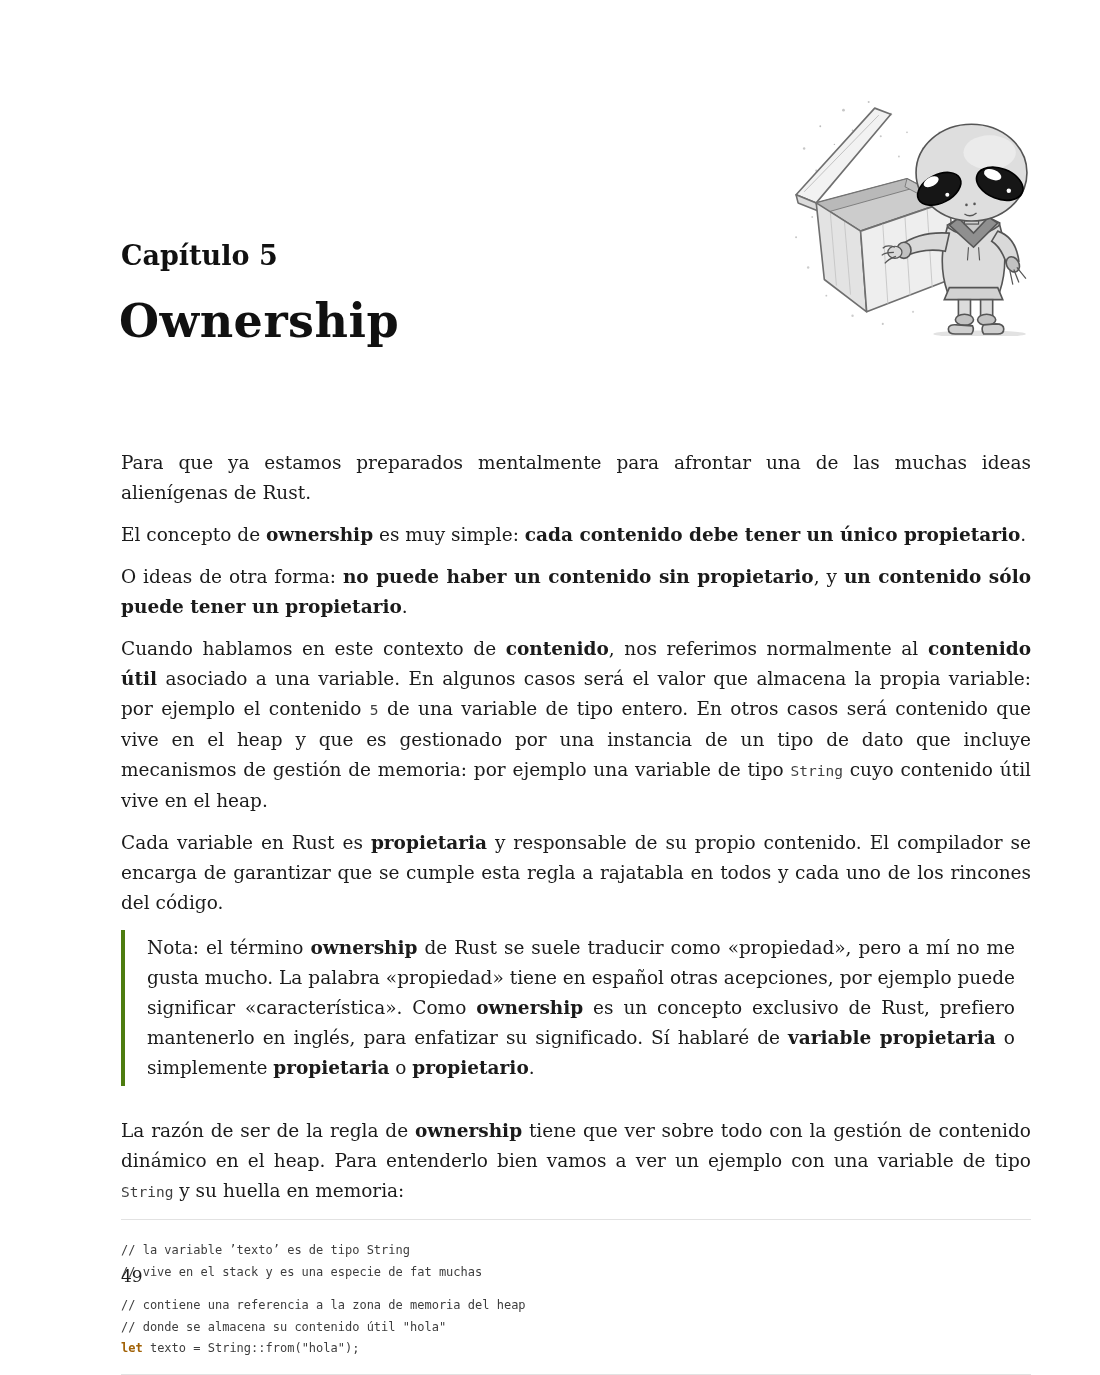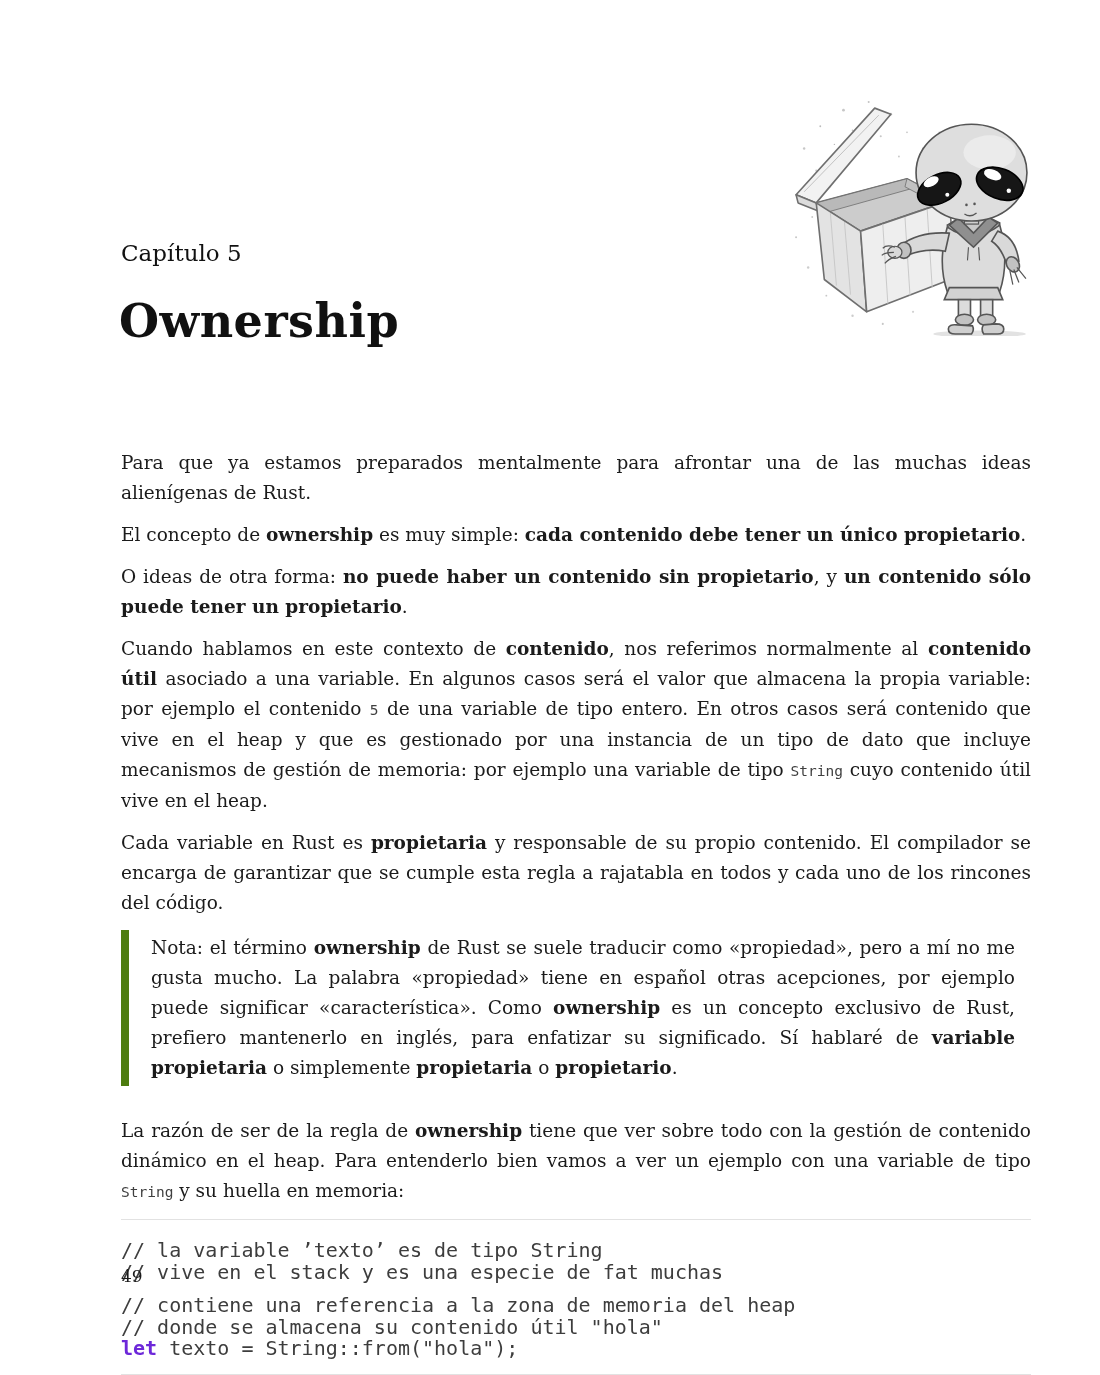--- a/index.html
+++ b/index.html
@@ -2,44 +2,44 @@
 <html lang="es"><head>
 <meta charset="utf-8">
 <style>
   html,body{margin:0;padding:0;}
   body{
     width:1100px;height:1375px;position:relative;background:#ffffff;
     font-family:"DejaVu Serif","Liberation Serif",serif;color:#1b1b1b;
     overflow:hidden;
   }
   .illustration{position:absolute;left:786px;top:96px;width:246px;height:240px;}
-  .chapter-label{position:absolute;left:121px;top:240px;font-size:23px;font-weight:normal;color:#111;}
+  .chapter-label{position:absolute;left:121px;top:240px;font-size:27px;font-weight:bold;color:#111;}
   .chapter-title{position:absolute;left:119px;top:294px;font-size:46px;font-weight:bold;color:#111;margin:0;letter-spacing:.5px;}
   .content{position:absolute;left:121px;top:448px;width:910px;}
   .content p{
     margin:0 0 12px 0;font-size:18.5px;line-height:30px;text-align:justify;
     hyphens:auto;-webkit-hyphens:auto;
   }
   .seg-b{font-weight:bold;}
   .seg-i{}
   .seg-m{font-family:"DejaVu Sans Mono","Liberation Mono",monospace;font-size:14.5px;color:#3f3f3f;}
   .note-block{
-    margin:10px 0 30px 0;border-left:8px solid #4d7c0f;padding:3px 16px 3px 22px;
+    margin:10px 0 30px 0;border-left:4px solid #4d7c0f;padding:3px 16px 3px 22px;
   }
   .note-block p{margin:0;}
   .code-block{
     margin:4px 0 32px 0;border-top:1px solid #e2e2e2;border-bottom:1px solid #e2e2e2;
     padding:20px 0 14px 0;
     font-family:"DejaVu Sans Mono","Liberation Mono",monospace;
-    font-size:20px;line-height:21.5px;color:#3d3d3d;
+    font-size:12px;line-height:21.5px;color:#3d3d3d;
   }
   .code-line{white-space:pre;}
   .code-line.blank{height:12px;line-height:12px;}
   .seg-c{color:#3d3d3d;}
-  .seg-cb{font-weight:bold;color:#6d28d9;}
+  .seg-cb{font-weight:bold;color:#a16207;}
   .page-number{
     position:absolute;left:121px;top:1266px;width:910px;text-align:left;
     font-size:17px;color:#1b1b1b;
   }
 </style>
 </head>
 <body>
 
 <div class="illustration">
   <svg viewBox="0 0 244 238" width="246" height="240" xmlns="http://www.w3.org/2000/svg">

